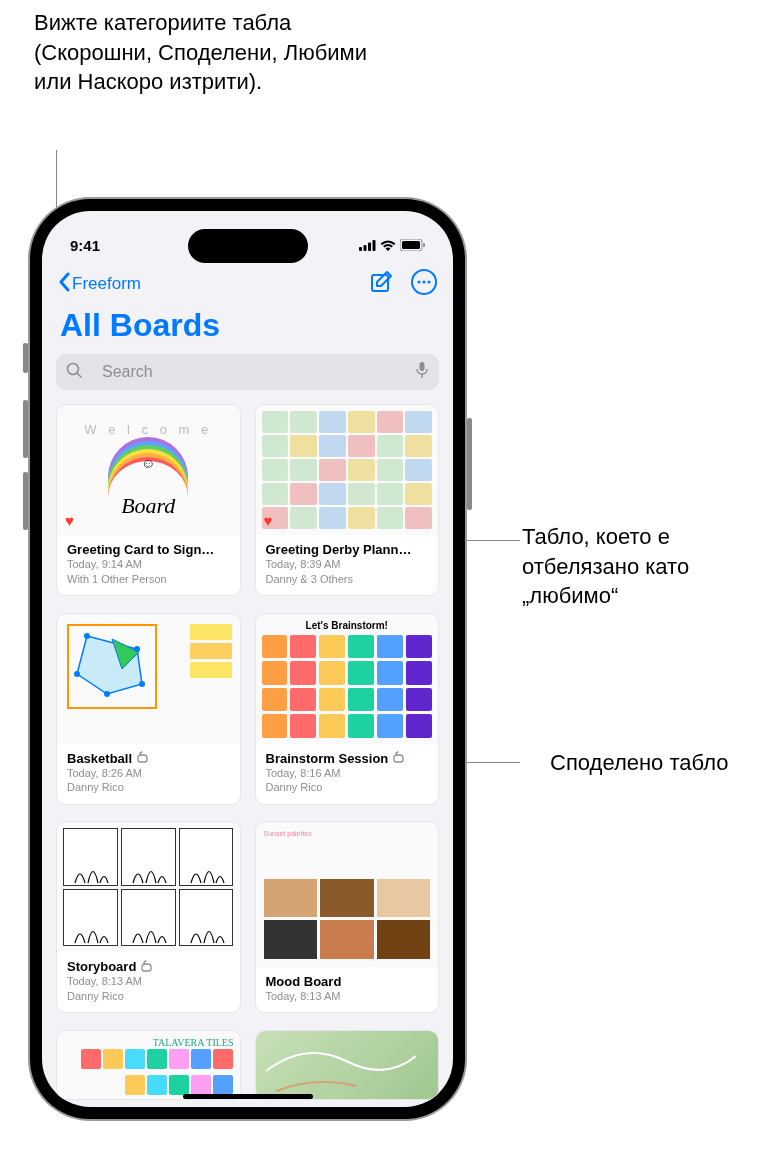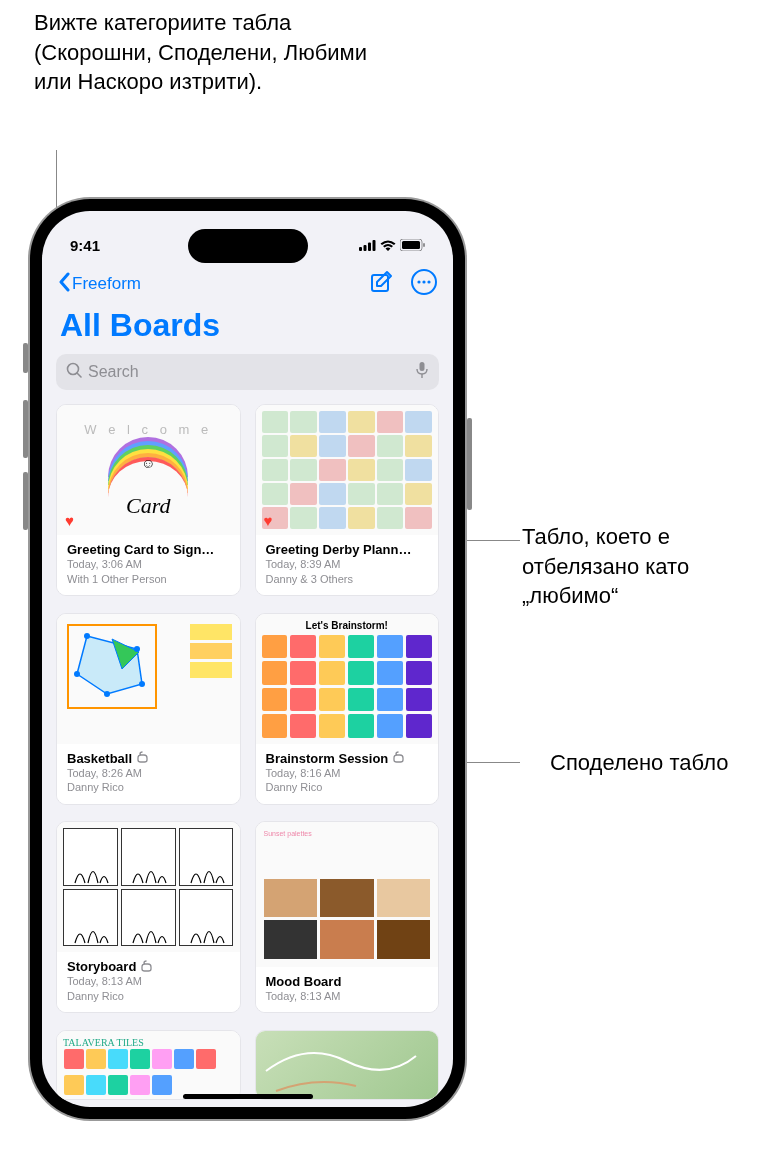--- a/index.html
+++ b/index.html
@@ -85,21 +85,21 @@
     }
     .search-bar {
       margin: 4px 14px 10px;
       background: #e3e3e8;
       border-radius: 10px;
       height: 36px;
       display: flex;
       align-items: center;
       padding: 0 10px;
       color: #8e8e93;
-      gap: 6px;
+      gap: 20px;
     }
     .search-placeholder { flex: 1; font-size: 16px; }
     .grid {
       display: grid;
       grid-template-columns: 1fr 1fr;
       gap: 14px;
       padding: 4px 14px;
       height: calc(100% - 190px);
       overflow: hidden;
     }
@@ -187,21 +187,21 @@
     .t-graph svg{position:absolute; top:10px; left:10px;}
     .t-notes{position:absolute; top:10px; right:8px; display:flex; flex-direction:column; gap:3px;}
     .t-notes span{width:42px; height:16px; background:#ffe566; font-size:5px;}
     .t-brainstorm{width:100%;height:100%;display:flex;flex-direction:column;align-items:center;padding:6px;}
     .t-brainstorm .bt{font-size:10px; font-weight:600; margin-bottom:4px;}
     .t-brainstorm .bgrid{display:grid;grid-template-columns:repeat(6,1fr);gap:3px;width:100%;flex:1;}
     .t-brainstorm .bgrid div{border-radius:2px;}
     .t-story{display:grid;grid-template-columns:repeat(3,1fr);grid-template-rows:1fr 1fr;gap:3px;padding:6px;width:100%;height:100%;}
     .t-story div{background:#fff;border:1px solid #333;display:flex;align-items:flex-end;justify-content:center;}
     .t-mood{display:grid;grid-template-columns:repeat(3,1fr);gap:3px;padding:8px;width:100%;height:100%;}
-    .t-tiles{padding:6px;width:100%;height:100%;}
+    .t-tiles{padding:6px;width:100%;height:100%;text-align:right;}
     .t-tiles .tt{font-family:cursive;font-size:10px;color:#2a8;}
     .t-map{width:100%;height:100%;background:linear-gradient(135deg,#c8dfb8,#a0c890);}
     .phone-button{position:absolute;background:#888;border-radius:2px;}
   </style>
 </head>
 <body>
 
 <div class="callout" style="left:34px; top:8px; max-width:360px;">Вижте категориите табла (Скорошни, Споделени, Любими или Наскоро изтрити).</div>
 <div class="callout-line" style="left:56px; top:150px; width:1px; height:108px;"></div>
 
@@ -293,30 +293,30 @@
     </div>
 
     <div class="grid" id="grid">
         <div class="card">
     <div class="thumb">
       <div class="t-rainbow">
               <div style="font-size:13px;letter-spacing:4px;color:#bbb;">W e l c o m e</div>
               <div class="arc">
                 <span class="sun">☺</span>
               </div>
-              <div class="script">Card</div>
+              <div class="script">Board</div>
             </div>
       <span class="heart">♥</span>
     </div>
 
     <div class="card-footer">
       <div class="card-title">
               <span>Greeting Card to Sign…</span>
             </div>
-      <div class="card-sub">Today, 3:06 AM</div>
+      <div class="card-sub">Today, 9:14 AM</div>
       <div class="card-sub">With 1 Other Person</div>
     </div>
         </div>
         <div class="card">
     <div class="thumb">
       <div class="t-collage">
               <div></div>
               <div></div>
               <div></div>
               <div></div>

